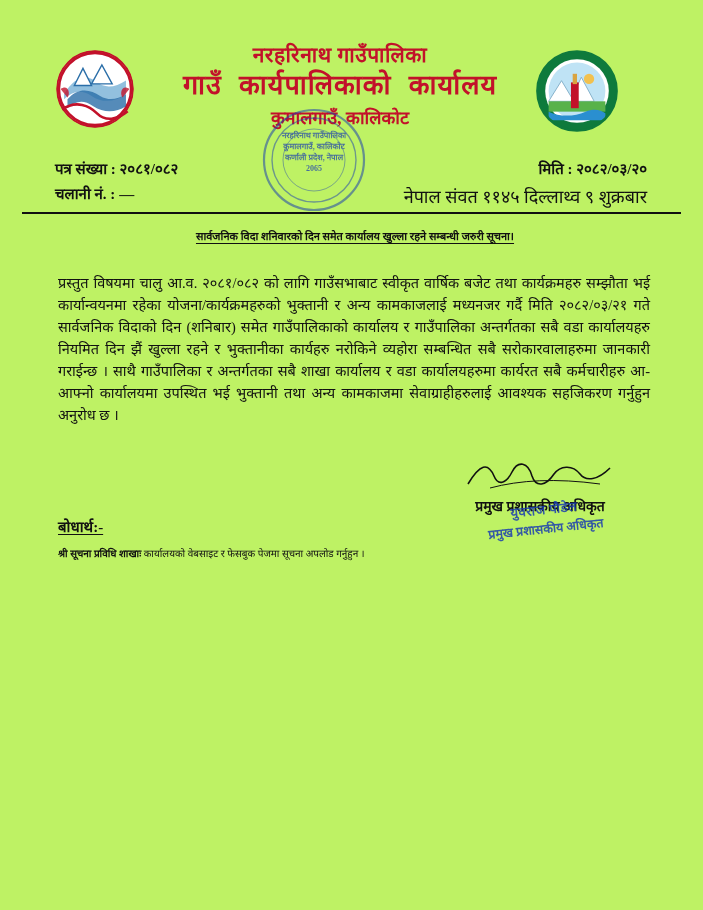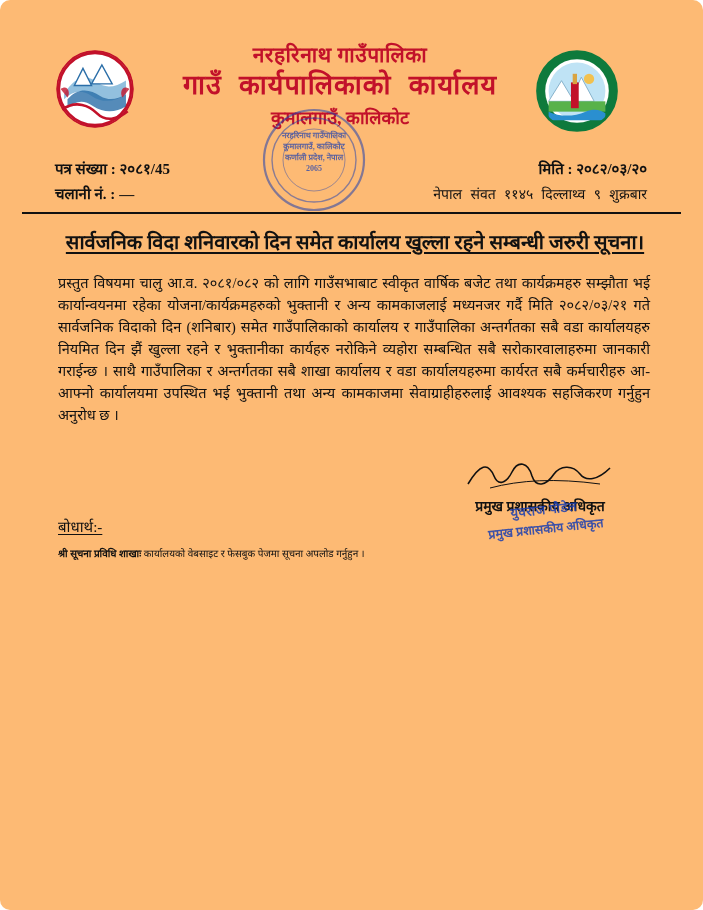--- a/index.html
+++ b/index.html
@@ -14,22 +14,21 @@
     color: #111111;
     position: relative;
     overflow: hidden;
   }
 
   .page {
     position: absolute;
     left: 0; top: 0;
     width: 703px;
     height: 910px;
-    background: #fdba74;
-    border-radius: 10px;
+    background: #bef264;
   }
 
   
   .letterhead {
     position: absolute;
     left: 0;
     top: 34px;
     width: 703px;
     height: 120px;
   }
@@ -128,41 +127,40 @@
     right: 56px;
     top: 0px;
     font-weight: bold;
     text-align: left;
   }
   .meta-right-2 {
     position: absolute;
     right: 56px;
     top: 26px;
     text-align: right;
-    font-size: 14px;
-    font-family: Liberation Mono, monospace;
+    font-size: 18px;
   }
 
   .rule {
     position: absolute;
     left: 22px;
     top: 212px;
     width: 659px;
     height: 2px;
     background: #111111;
   }
 
   
   .subject {
     position: absolute;
     left: 60px;
     top: 228px;
     width: 590px;
     text-align: center;
-    font-size: 20px;
+    font-size: 11px;
     font-weight: bold;
     text-decoration: underline;
     text-underline-offset: 3px;
     color: #111111;
   }
 
   
   .body-text {
     position: absolute;
     left: 58px;
@@ -206,21 +204,21 @@
   }
   .sig-stamp .l1 { letter-spacing: 0.5px; }
   .sig-stamp .l2 { margin-top: 2px; font-size: 12.5px; }
 
   
   .note-head {
     position: absolute;
     left: 58px;
     top: 516px;
     font-size: 15px;
-    font-weight: normal;
+    font-weight: bold;
     text-decoration: underline;
     text-underline-offset: 2px;
   }
   .note-line {
     position: absolute;
     left: 58px;
     top: 542px;
     width: 590px;
     font-size: 10px;
     line-height: 24px;
@@ -277,21 +275,21 @@
       <div class="seal-t1">नरहरिनाथ गाउँपालिका</div>
       <div>कुमालगाउँ, कालिकोट</div>
       <div>कर्णाली प्रदेश, नेपाल</div>
       <div>2065</div>
     </div>
   </div>
 
   <div class="meta">
     <div class="meta-left-1">
       <span>पत्र संख्या :</span>
-      <span>२०८१/45</span>
+      <span>२०८१/०८२</span>
     </div>
     <div class="meta-left-2">
       <span>चलानी नं. :</span>
       <span>—</span>
     </div>
     <div class="meta-right-1">
       <span>मिति :</span>
       <span>२०८२/०३/२०</span>
     </div>
     <div class="meta-right-2">नेपाल संवत ११४५ दिल्लाथ्व ९ शुक्रबार</div>

